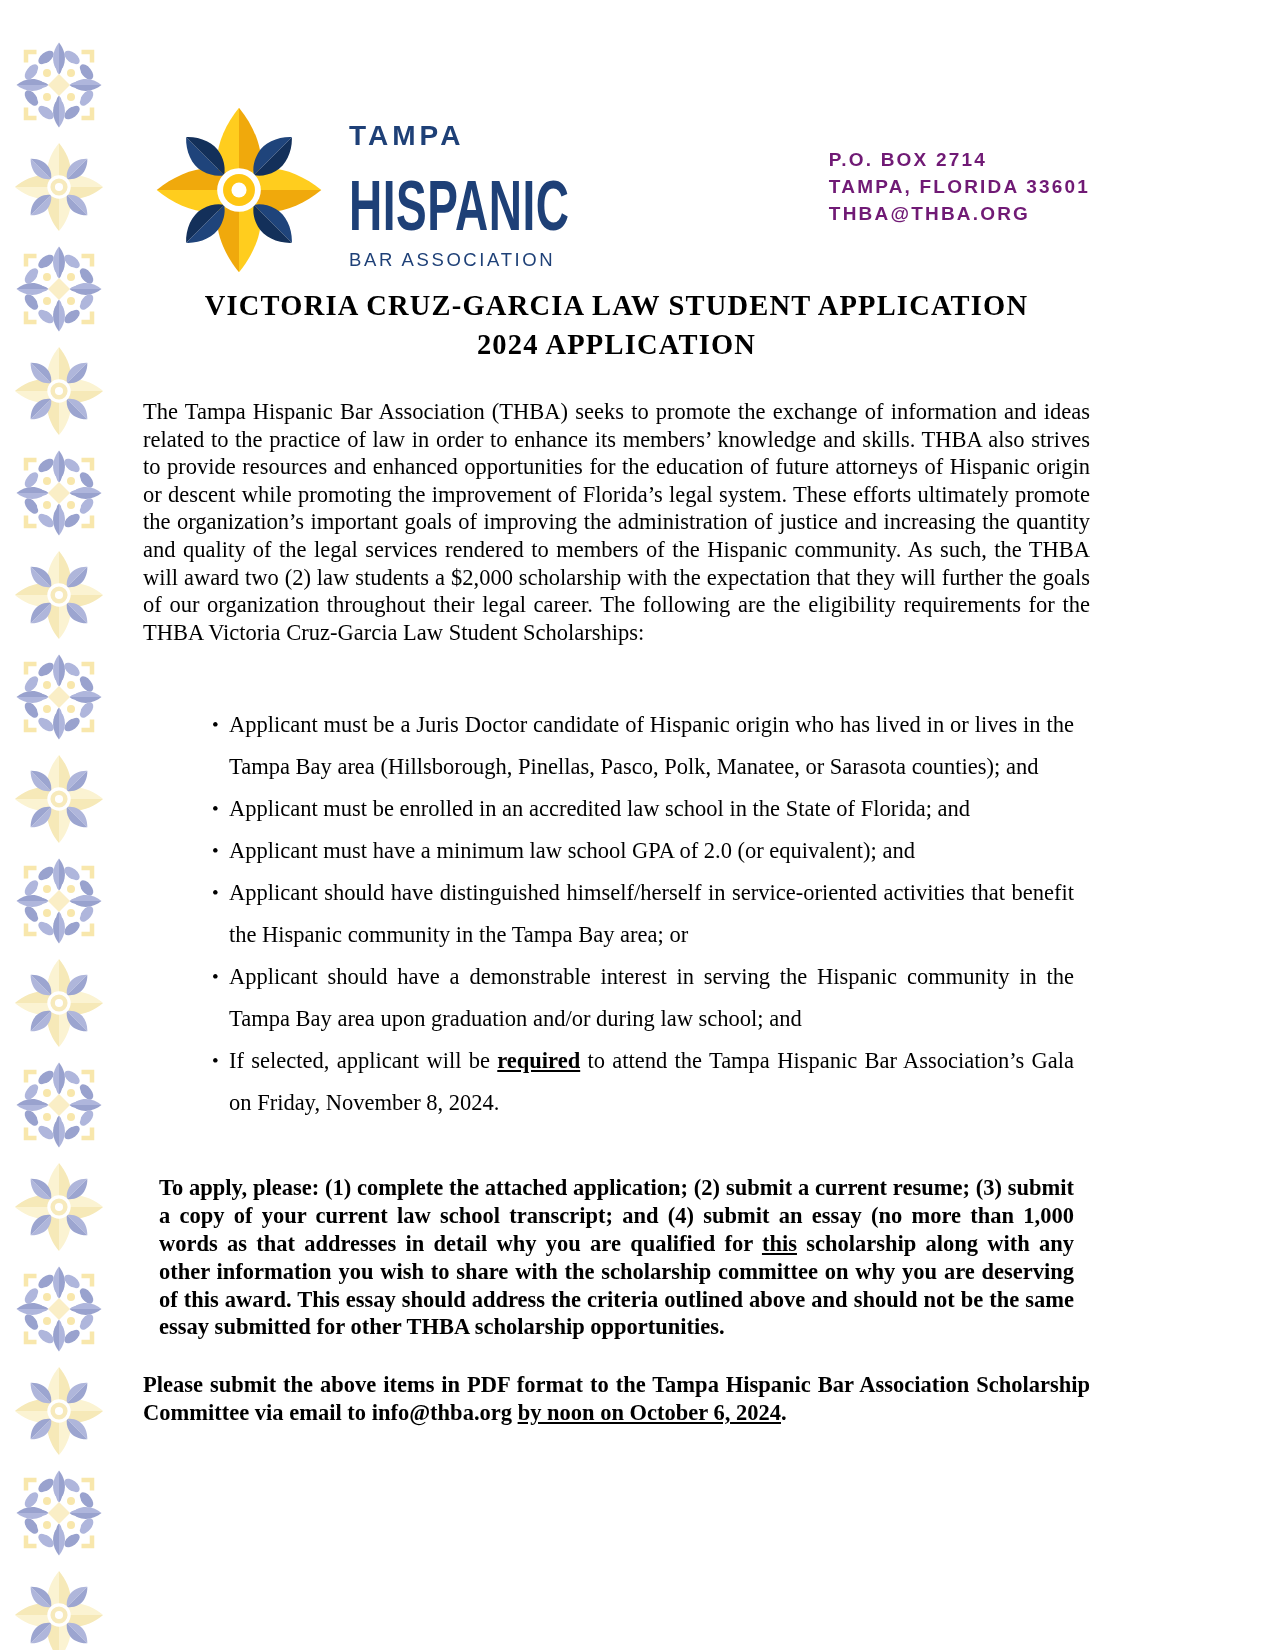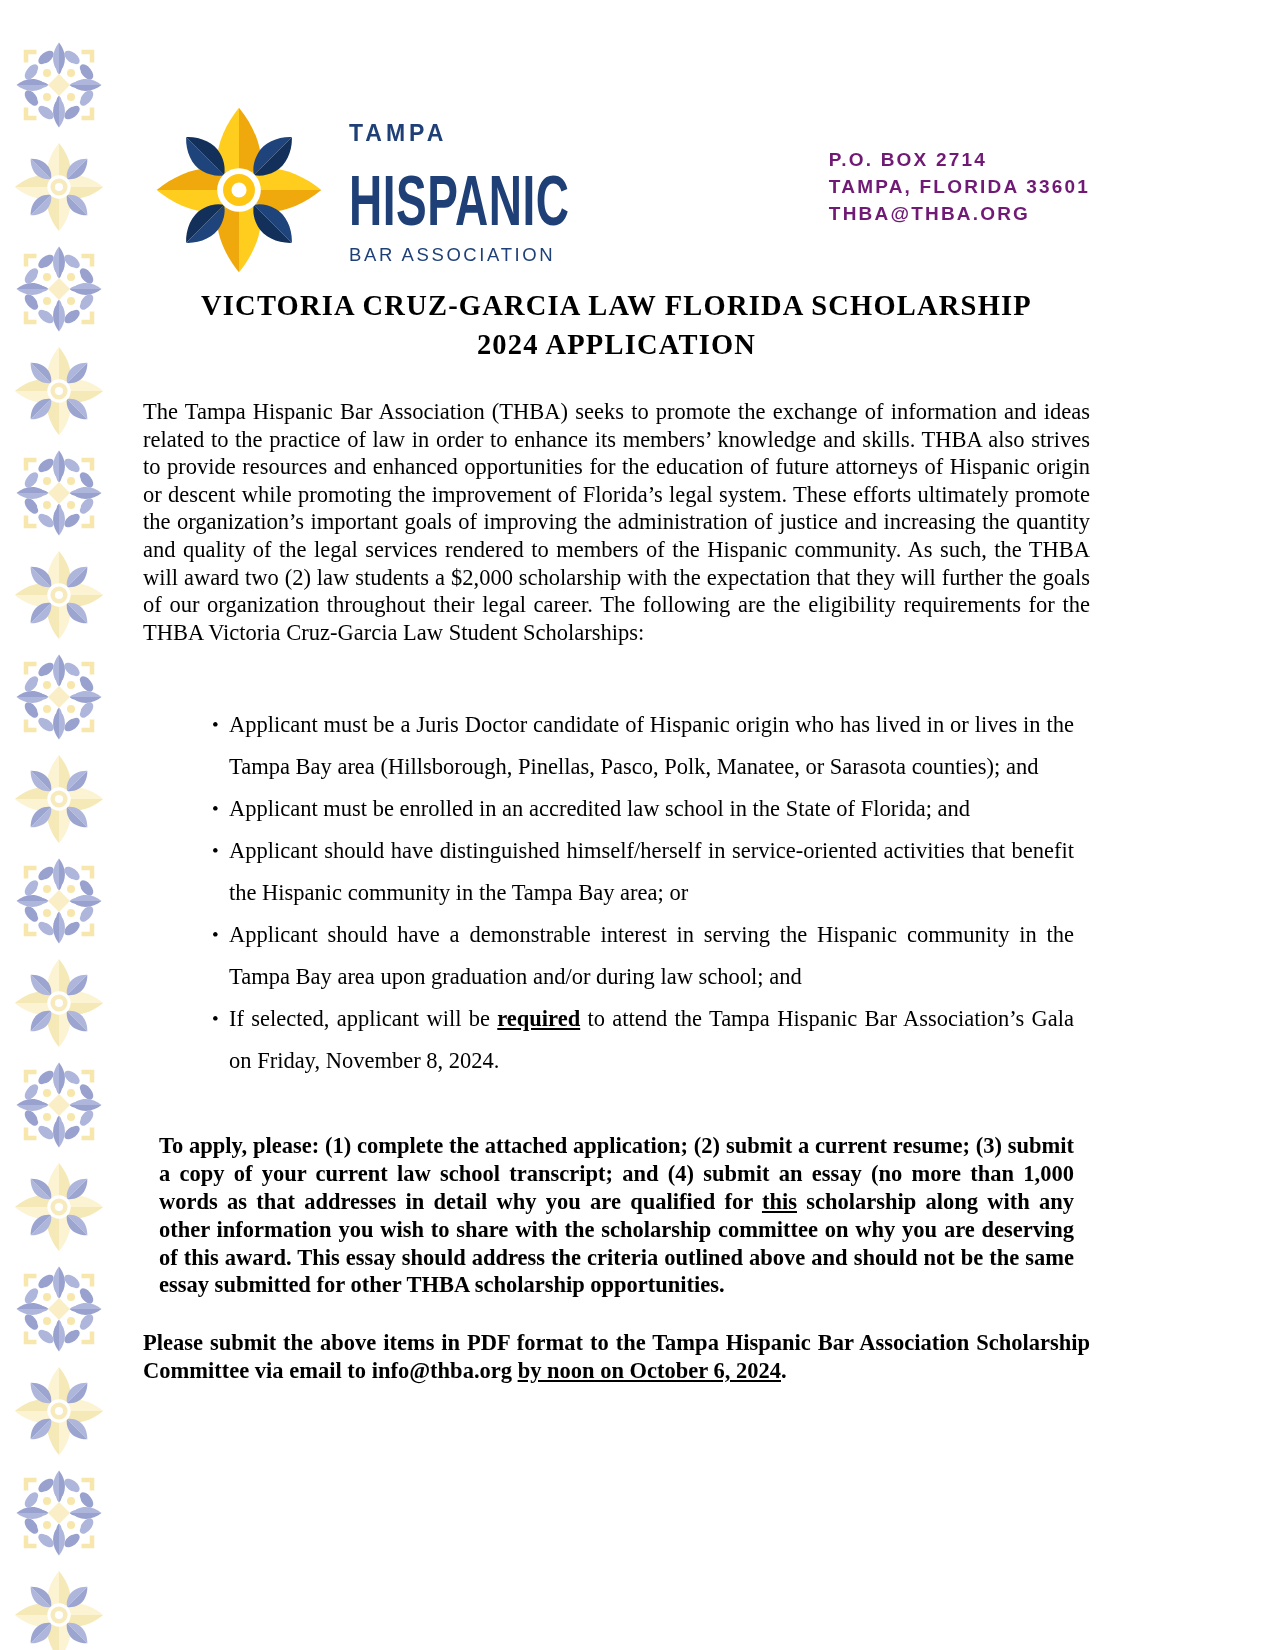--- a/index.html
+++ b/index.html
@@ -11,21 +11,21 @@
   .border-col{position:absolute;left:14px;top:40px;width:90px;}
   .motif{width:90px;height:90px;display:block;margin-bottom:12px;}
   .motif-petal{--petal-l:#FBF3D2;--petal-d:#F6E9B8;--leaf-l:#AFB6DB;--leaf-d:#9CA5D0;--ring:#F7EABC;}
   .motif-tile{--fleur-l:#AFB6DC;--fleur-d:#99A2CE;--tile-accent:#F8E7AC;--tile-diamond:#FAEEC6;}
   
   .content{position:absolute;left:143px;top:0;width:947px;}
   .header{position:relative;height:270px;}
   .logo-flower{position:absolute;left:12px;top:106px;width:168px;height:168px;
     --petal-l:#FFCD1E;--petal-d:#F0A90C;--leaf-l:#1F447B;--leaf-d:#13305A;--ring:#FFC613;}
   .wordmark{position:absolute;left:206px;top:120px;color:#1E4077;font-family:"Liberation Sans",sans-serif;}
-  .wm-tampa{font-size:23px;font-weight:bold;letter-spacing:4px;}
+  .wm-tampa{font-size:28px;font-weight:bold;letter-spacing:4px;}
   .wm-hispanic-wrap{height:76px;margin-top:17px;}
   .wm-hispanic{display:inline-block;font-size:46px;font-weight:bold;letter-spacing:0.5px;
     transform:scaleY(1.52);transform-origin:top left;line-height:48px;}
   .wm-bar{font-size:18.5px;font-weight:normal;letter-spacing:2.6px;margin-top:4px;}
   .contact{position:absolute;right:0;top:146px;text-align:left;color:#701a75;
     font-family:"Liberation Sans",sans-serif;font-weight:bold;font-size:19px;
     letter-spacing:2.2px;line-height:27px;}
   .doc-title{margin:16px 0 0;font-size:28.5px;line-height:39px;font-weight:bold;
     text-align:center;letter-spacing:1.2px;}
   .intro{margin:34px 0 0;font-size:22.5px;line-height:27.6px;text-align:justify;}
@@ -164,29 +164,30 @@
       <div class="wm-bar">BAR ASSOCIATION</div>
     </div>
     <div class="contact">
       <div>P.O. BOX 2714</div>
       <div>TAMPA, FLORIDA 33601</div>
       <div>THBA@THBA.ORG</div>
     </div>
   </div>
 
   <h1 class="doc-title">
-    <div>VICTORIA CRUZ-GARCIA LAW FLORIDA SCHOLARSHIP</div>
+    <div>VICTORIA CRUZ-GARCIA LAW STUDENT APPLICATION</div>
     <div>2024 APPLICATION</div>
   </h1>
 
   <p class="intro">The Tampa Hispanic Bar Association (THBA) seeks to promote the exchange of information and ideas related to the practice of law in order to enhance its members’ knowledge and skills. THBA also strives to provide resources and enhanced opportunities for the education of future attorneys of Hispanic origin or descent while promoting the improvement of Florida’s legal system. These efforts ultimately promote the organization’s important goals of improving the administration of justice and increasing the quantity and quality of the legal services rendered to members of the Hispanic community.  As such, the THBA will award two (2) law students a $2,000 scholarship with the expectation that they will further the goals of our organization throughout their legal career. The following are the eligibility requirements for the THBA Victoria Cruz-Garcia Law Student Scholarships:</p>
 
   <ul class="bullets">
     <li><span>Applicant must be a Juris Doctor candidate of Hispanic origin who has lived in or lives in the Tampa Bay area (Hillsborough, Pinellas, Pasco, Polk, Manatee, or Sarasota counties); and</span></li>
     <li><span>Applicant must be enrolled in an accredited law school in the State of Florida; and</span></li>
+    <li><span>Applicant must have a minimum law school GPA of 2.0 (or equivalent); and</span></li>
     <li><span>Applicant should have distinguished himself/herself in service-oriented activities that benefit the Hispanic community in the Tampa Bay area; or</span></li>
     <li><span>Applicant should have a demonstrable interest in serving the Hispanic community in the Tampa Bay area upon graduation and/or during law school; and</span></li>
     <li>
       <span>If selected, applicant will be </span><span class="emph-bu">required</span><span> to attend the Tampa Hispanic Bar Association’s Gala on Friday, November 8, 2024.</span>
     </li>
   </ul>
 
   <p class="bold-para apply-para">
     <span>To apply, please: (1) complete the attached application; (2) submit a current resume; (3) submit a copy of your current law school transcript; and (4) submit an essay (no more than 1,000 words as that addresses in detail why you are qualified for </span><span class="emph-u">this</span><span> scholarship along with any other information you wish to share with the scholarship committee on why you are deserving of this award. This essay should address the criteria outlined above and should not be the same essay submitted for other THBA scholarship opportunities.</span>
   </p>

